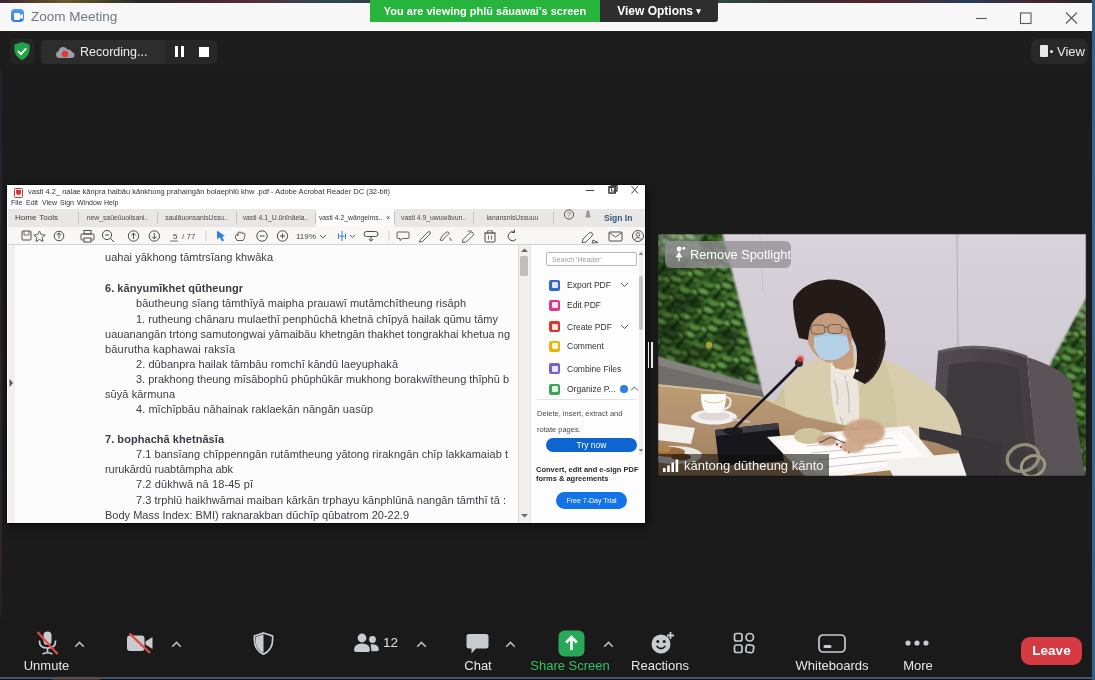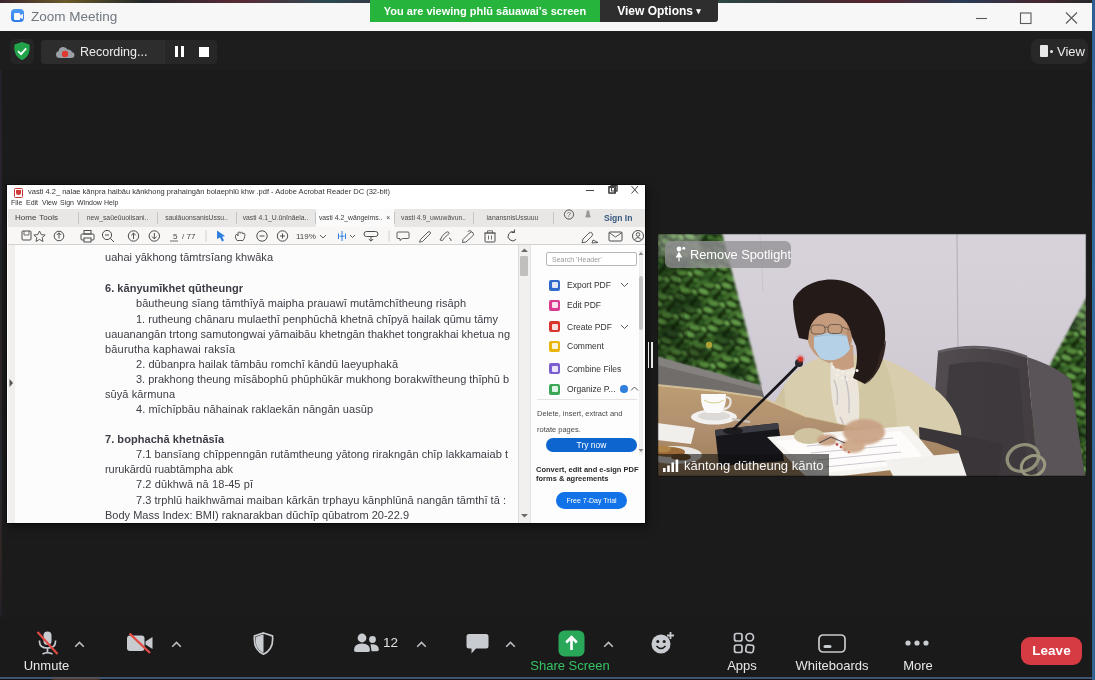--- a/index.html
+++ b/index.html
@@ -421,42 +421,43 @@
     <div class="abs" style="left:383px;top:635px;font-size:13.5px;color:#dfe1e4">12</div>
     <svg class="abs" style="left:415.5px;top:641.0px" width="11" height="7" viewBox="0 0 11 7">
       <path d="M1.2 5.8 L5.5 1.4 L9.8 5.8" stroke="#b9bcc0" stroke-width="1.6" fill="none"></path>
     </svg>
     <svg class="abs" style="left:466px;top:633px" width="23" height="22" viewBox="0 0 23 22">
 <path d="M3 1 L20 1 Q22.5 1 22.5 3.5 L22.5 13 Q22.5 15.5 20 15.5 L10 15.5 L5.5 20.5 L5.5 15.5 L3 15.5 Q0.5 15.5 0.5 13 L0.5 3.5 Q0.5 1 3 1 Z" fill="#c8cbcf"></path>
 </svg>
     <svg class="abs" style="left:504.5px;top:641.0px" width="11" height="7" viewBox="0 0 11 7">
       <path d="M1.2 5.8 L5.5 1.4 L9.8 5.8" stroke="#b9bcc0" stroke-width="1.6" fill="none"></path>
     </svg>
+    <div class="abs" style="left:353.0px;top:658px;width:250px;text-align:center;font-size:13px;color:#e6e8ea">Chat</div>
     <svg class="abs" style="left:558px;top:630px" width="27" height="27" viewBox="0 0 27 27">
 <rect x="0.5" y="0.5" width="26" height="26" rx="6" fill="#2aa85a"></rect>
 <path d="M13.5 20 L13.5 8 M8.2 12.5 L13.5 7 L18.8 12.5" stroke="#fff" stroke-width="2.6" fill="none"></path>
 </svg>
     <svg class="abs" style="left:602.5px;top:641.0px" width="11" height="7" viewBox="0 0 11 7">
       <path d="M1.2 5.8 L5.5 1.4 L9.8 5.8" stroke="#b9bcc0" stroke-width="1.6" fill="none"></path>
     </svg>
     <div class="abs" style="left:445.0px;top:658px;width:250px;text-align:center;font-size:13px;color:#35c263">Share Screen</div>
     <svg class="abs" style="left:650px;top:631px" width="25" height="24" viewBox="0 0 25 24">
 <circle cx="11" cy="13" r="9.5" fill="#c8cbcf"></circle>
 <circle cx="7.8" cy="10.5" r="1.5" fill="#1a1a1a"></circle>
       <circle cx="14.2" cy="10.5" r="1.5" fill="#1a1a1a"></circle>
 <path d="M6.5 15 Q11 20 15.5 15" stroke="#191919" stroke-width="1.6" fill="none"></path>
 <path d="M20.5 1 L20.5 8 M17 4.5 L24 4.5" stroke="#c8cbcf" stroke-width="1.8"></path>
 </svg>
+    <div class="abs" style="left:535.0px;top:658px;width:250px;text-align:center;font-size:13px;color:#e6e8ea">Reactions</div>
     <svg class="abs" style="left:733px;top:632px" width="22" height="22" viewBox="0 0 22 22" fill="none" stroke="#c8cbcf" stroke-width="1.7">
 <rect x="1.5" y="1.5" width="7.5" height="7.5" rx="2"></rect>
 <rect x="13" y="1.5" width="7.5" height="7.5" rx="3.75"></rect>
 <rect x="1.5" y="13" width="7.5" height="7.5" rx="2"></rect>
 <rect x="13" y="13" width="7.5" height="7.5" rx="2" transform="rotate(8 16.75 16.75)"></rect>
 </svg>
-    <div class="abs" style="left:617.0px;top:658px;width:250px;text-align:center;font-size:13px;color:#e6e8ea">Apps</div>
     <svg class="abs" style="left:818px;top:634px" width="28" height="19" viewBox="0 0 28 19" fill="none">
 <rect x="1" y="1" width="26" height="17" rx="4" stroke="#c8cbcf" stroke-width="1.7"></rect>
 <rect x="5.5" y="11" width="8" height="3" rx="1.5" fill="#c8cbcf"></rect>
 </svg>
     <div class="abs" style="left:707.0px;top:658px;width:250px;text-align:center;font-size:13px;color:#e6e8ea">Whiteboards</div>
     <svg class="abs" style="left:905px;top:640px" width="24" height="6" viewBox="0 0 24 6">
       <g fill="#c8cbcf">
         <circle cx="3" cy="3" r="2.6"></circle>
         <circle cx="12" cy="3" r="2.6"></circle>
         <circle cx="21" cy="3" r="2.6"></circle>

